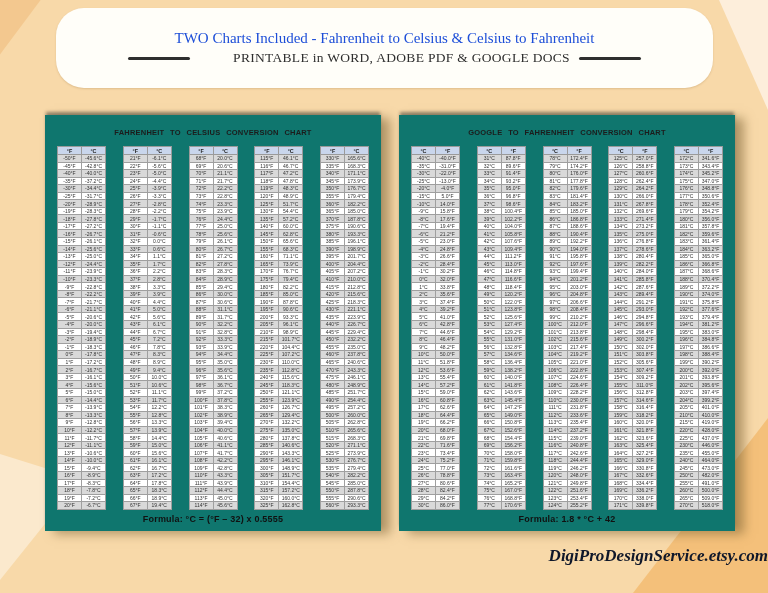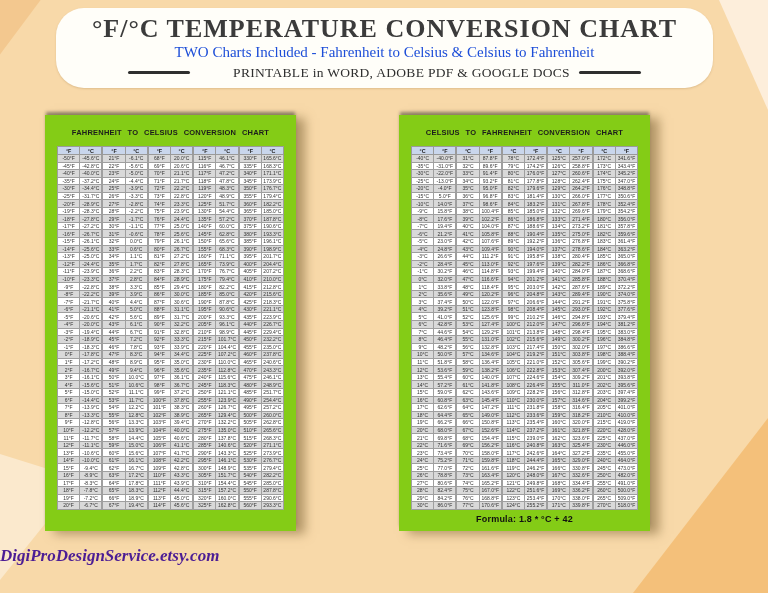--- a/index.html
+++ b/index.html
@@ -18,52 +18,51 @@
     border-radius:28px; display:flex; flex-direction:column; align-items:center; justify-content:center; gap:2px;
     box-shadow:0 1px 2px rgba(150,110,60,.25); }
   .main-title { font-family:"Liberation Serif", serif; font-weight:bold; font-size:26px; letter-spacing:1px;
     color:#3b3b3b; line-height:1.05; }
   .subtitle { font-family:"Liberation Serif", serif; font-size:15px; color:#1d4ed8; line-height:1.1; }
   .tagline-row { display:flex; align-items:center; gap:9px; margin-top:2px; }
   .tagline-rule { width:62px; height:3px; background:#2f2f2f; border-radius:2px; }
   .tagline { font-family:"Liberation Serif", serif; font-size:13.5px; color:#2e2e2e; letter-spacing:.3px;margin-left:34px; }
 
   
-  .page { position:absolute; top:115px; width:251px; height:416px; background:#84cc16;
+  .page { position:absolute; top:115px; width:336px; height:416px; background:#0f766e;
     box-shadow:0 -4px 3px -1px rgba(95,88,72,.65), 9px 3px 10px rgba(120,95,50,.55); }
   .page-left { left:45px; }
   .page-right { left:399px; }
   .chart-title { text-align:center; font-size:7.5px; font-weight:bold; color:#1c1c1c;
     letter-spacing:.2px; word-spacing:3.5px; padding-top:13px; }
   .table-columns { display:flex; justify-content:space-between; padding:9px 12px 0 12px; }
   table.tblock { border-collapse:collapse; table-layout:fixed; width:49px; border:1px solid #8f8f8f; }
   table.tblock th { background:#c9d6ec; font-size:5.4px; font-weight:bold; color:#222;
     height:8px; text-align:center; border:0.5px solid #9a9a9a; }
   table.tblock td { font-size:5px; color:#333; height:7.55px; text-align:center;
     border:0.5px solid #9f9f9f; white-space:nowrap; overflow:hidden; }
   table.tblock tbody tr:nth-child(odd) { background:#d9d9d9; }
   table.tblock tbody tr:nth-child(even) { background:#ffffff; }
   .formula { text-align:center; font-size:9px; font-weight:bold; color:#111; margin-top:4px; letter-spacing:.2px; }
 
   
-  .footer-site { position:absolute; left:0; top:546px; width:100%; text-align:left;
-    font-family:"Liberation Serif", serif; font-style:italic; font-weight:bold; font-size:17px; color:#4c1d95; }
+  .footer-site { position:absolute; left:0; top:546px; width:100%; text-align:right;
+    font-family:"Liberation Serif", serif; font-style:italic; font-weight:bold; font-size:17px; color:#0f172a; }
 </style>
 </head>
 <body>
 
 <div class="canvas">
 
   <div class="deco deco-tl"></div>
   <div class="deco deco-tr"></div>
   <div class="deco deco-bl"></div>
   <div class="deco deco-br"></div>
 
   <div class="header-card">
-    <div class="main-title">°F/°C TEMPERATURE CONVERSION CHART</div>
     <div class="subtitle">TWO Charts Included - Fahrenheit to Celsius &amp; Celsius to Fahrenheit</div>
     <div class="tagline-row">
       <span class="tagline-rule"></span>
       <span class="tagline">PRINTABLE in WORD, ADOBE PDF &amp; GOOGLE DOCS</span>
       <span class="tagline-rule"></span>
     </div>
   </div>
 
   <div class="page page-left">
     <div class="chart-title">FAHRENHEIT TO CELSIUS CONVERSION CHART</div>
@@ -1052,24 +1051,25 @@
               <td>555°F</td>
               <td>290.6°C</td>
             </tr>
             <tr>
               <td>560°F</td>
               <td>293.3°C</td>
             </tr>
           </tbody>
         </table>
       </div>
+    <div class="formula">Formula: °C = (°F – 32) x 0.5555</div>
   </div>
 
   <div class="page page-right">
-    <div class="chart-title">CELSIUS TO FAHRENHEIT CONVERSION CHART</div>
+    <div class="chart-title">GOOGLE TO FAHRENHEIT CONVERSION CHART</div>
     <div class="table-columns">
         <table class="tblock">
           <thead>
             <tr>
               <th>°C</th>
               <th>°F</th>
             </tr>
           </thead>
           <tbody>
             <tr>

